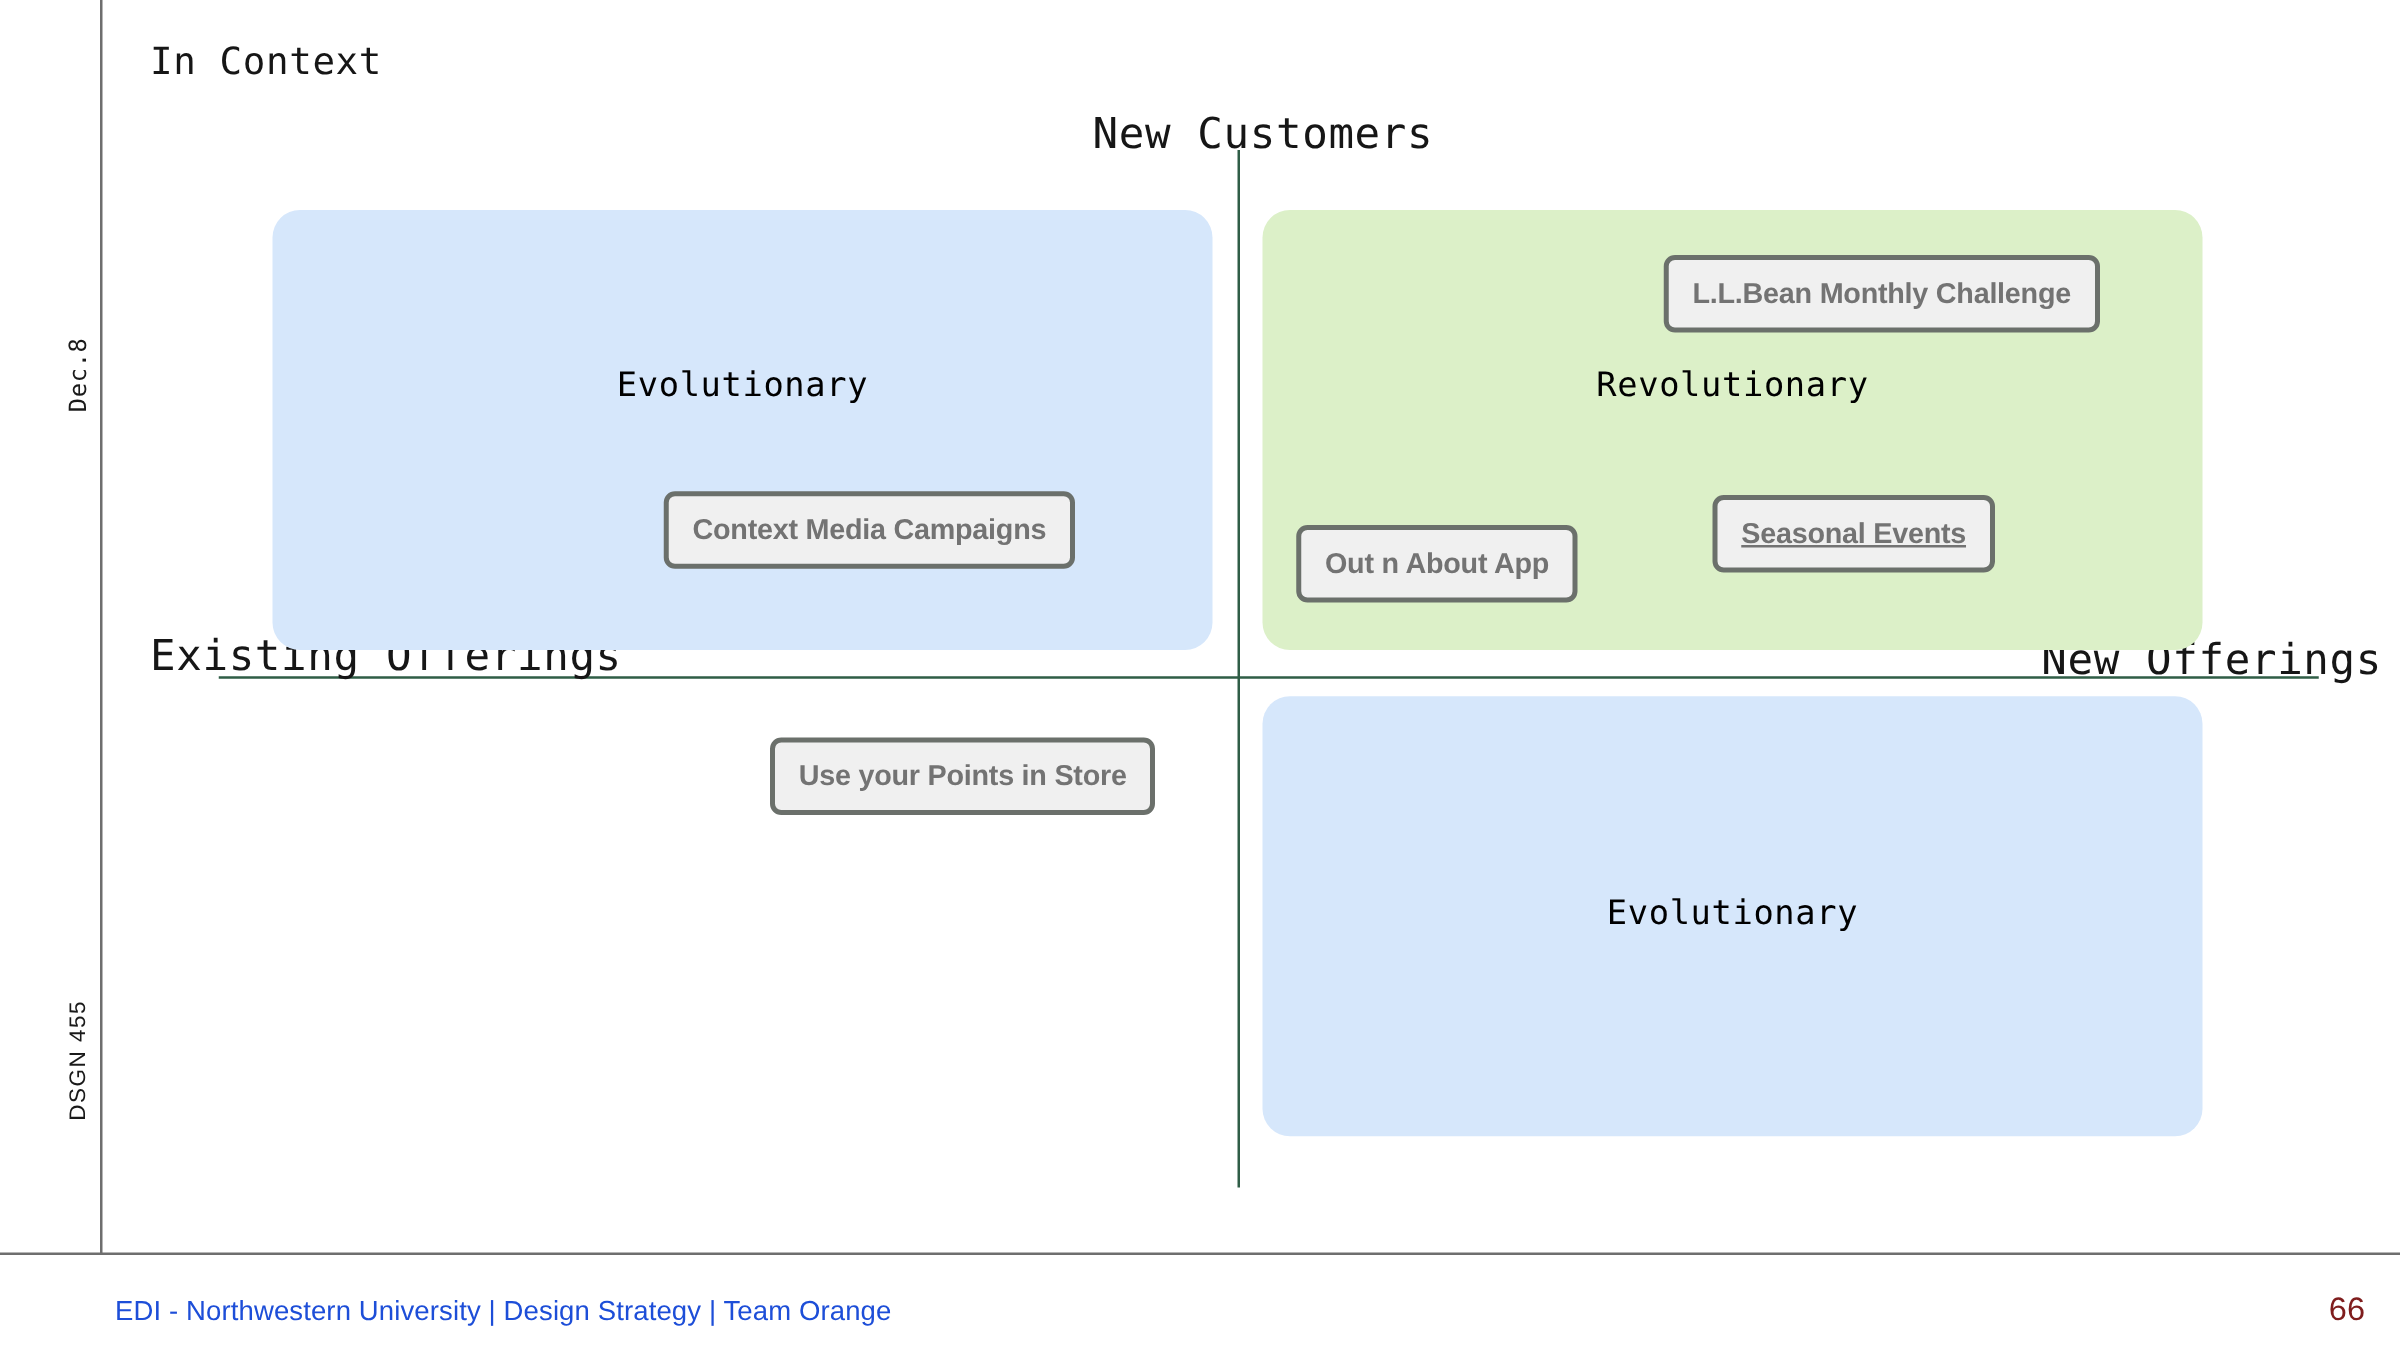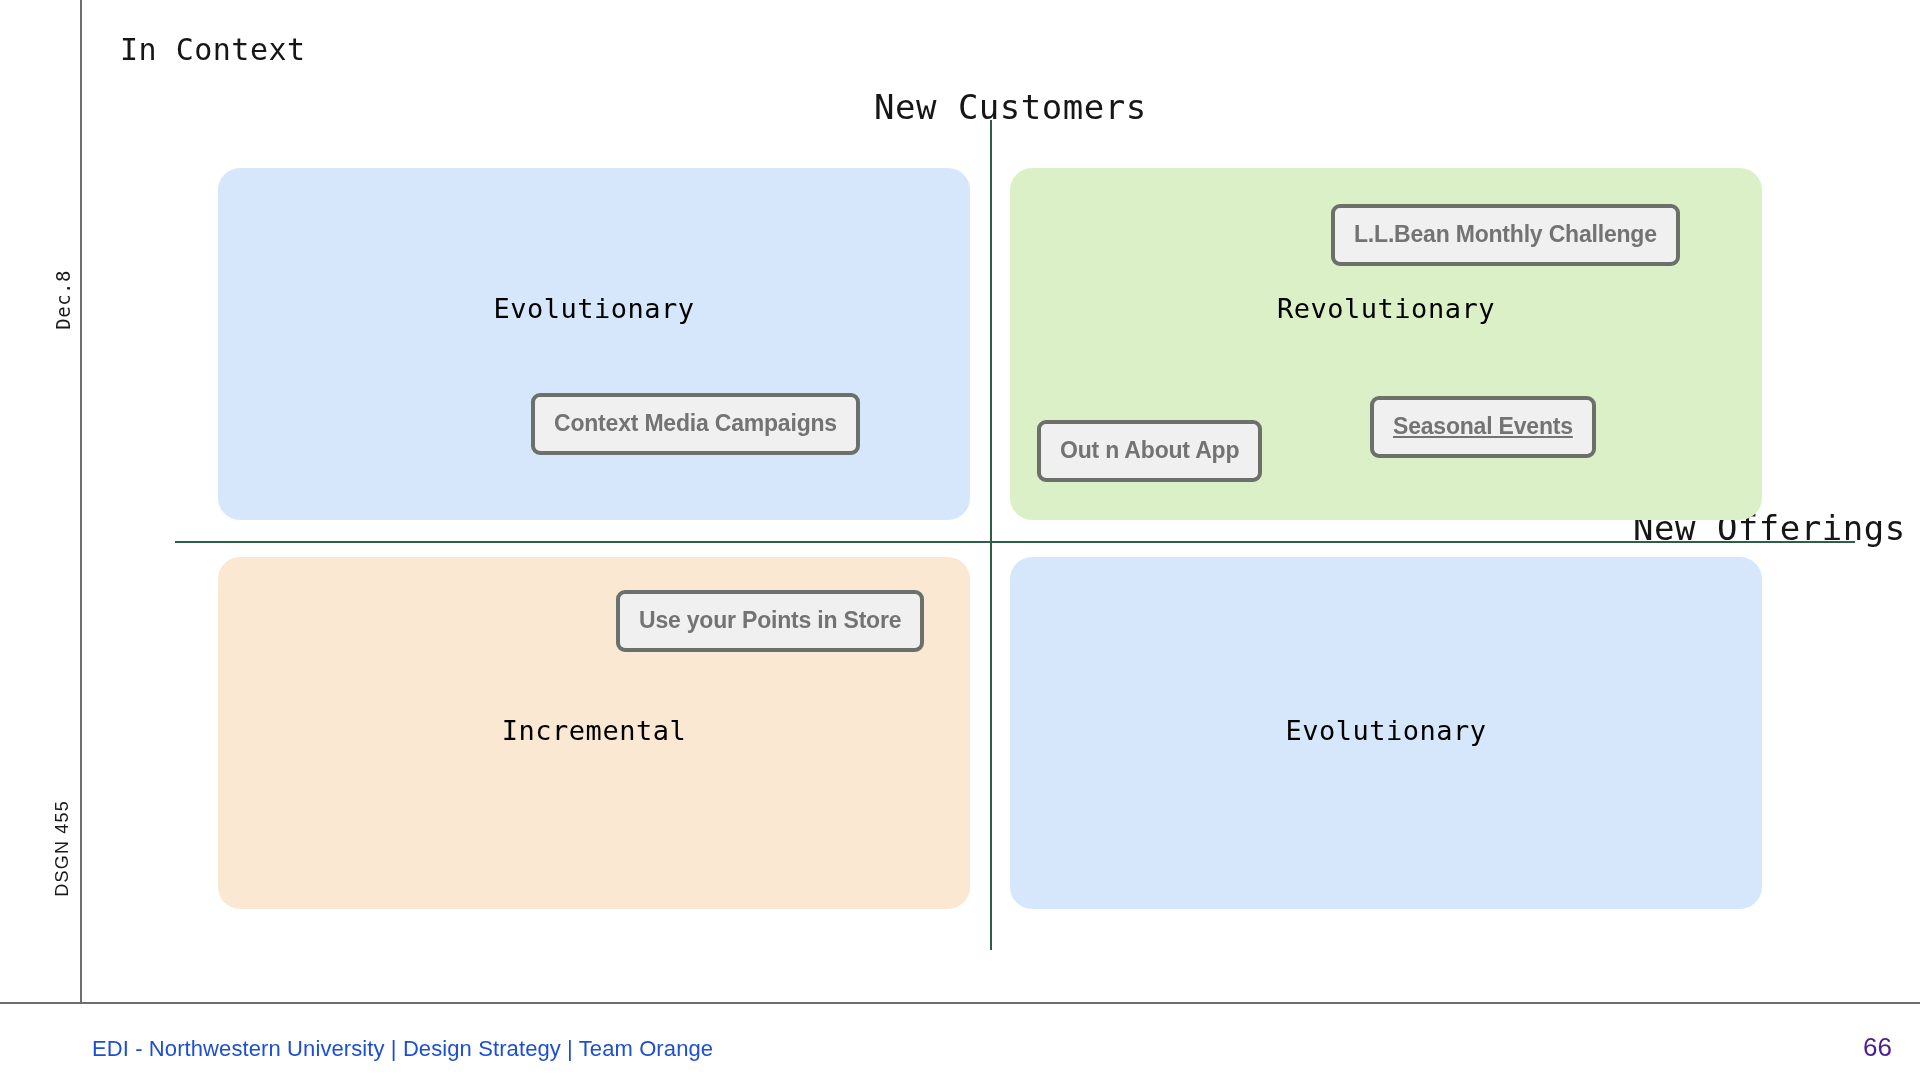--- a/index.html
+++ b/index.html
@@ -167,21 +167,21 @@
     font-size: 22px;
     color: #1d4ed8;
     letter-spacing: 0.1px;
   }
   .page-number {
     position: absolute;
     right: 28px;
     top: 1032px;
     font-family: "Liberation Sans", sans-serif;
     font-size: 26px;
-    color: #4c1d95;
+    color: #7f1d1d;
   }
 </style>
 </head>
 <body>
 
 <div class="slide">
 
   <div class="left-rule"></div>
   <div class="footer-rule"></div>
 
@@ -190,34 +190,32 @@
   <div class="side-label course">DSGN 455</div>
 
   <div class="slide-title">In Context</div>
 
   <div class="axis-v"></div>
   <div class="axis-h"></div>
 
   <div class="axis-label top">New Customers</div>
 
 
+  <div class="axis-label left">Existing Offerings</div>
 
   <div class="axis-label right">New Offerings</div>
 
   <div class="quad tl">
     <div class="quad-name">Evolutionary</div>
   </div>
 
   <div class="quad tr">
     <div class="quad-name">Revolutionary</div>
   </div>
 
-  <div class="quad bl">
-    <div class="quad-name">Incremental</div>
-  </div>
 
   <div class="quad br">
     <div class="quad-name">Evolutionary</div>
   </div>
 
   <div class="chip c-social">Context Media Campaigns</div>
 
   <div class="chip c-llbean">L.L.Bean Monthly Challenge</div>
 
   <div class="chip c-outn">Out n About App</div>

